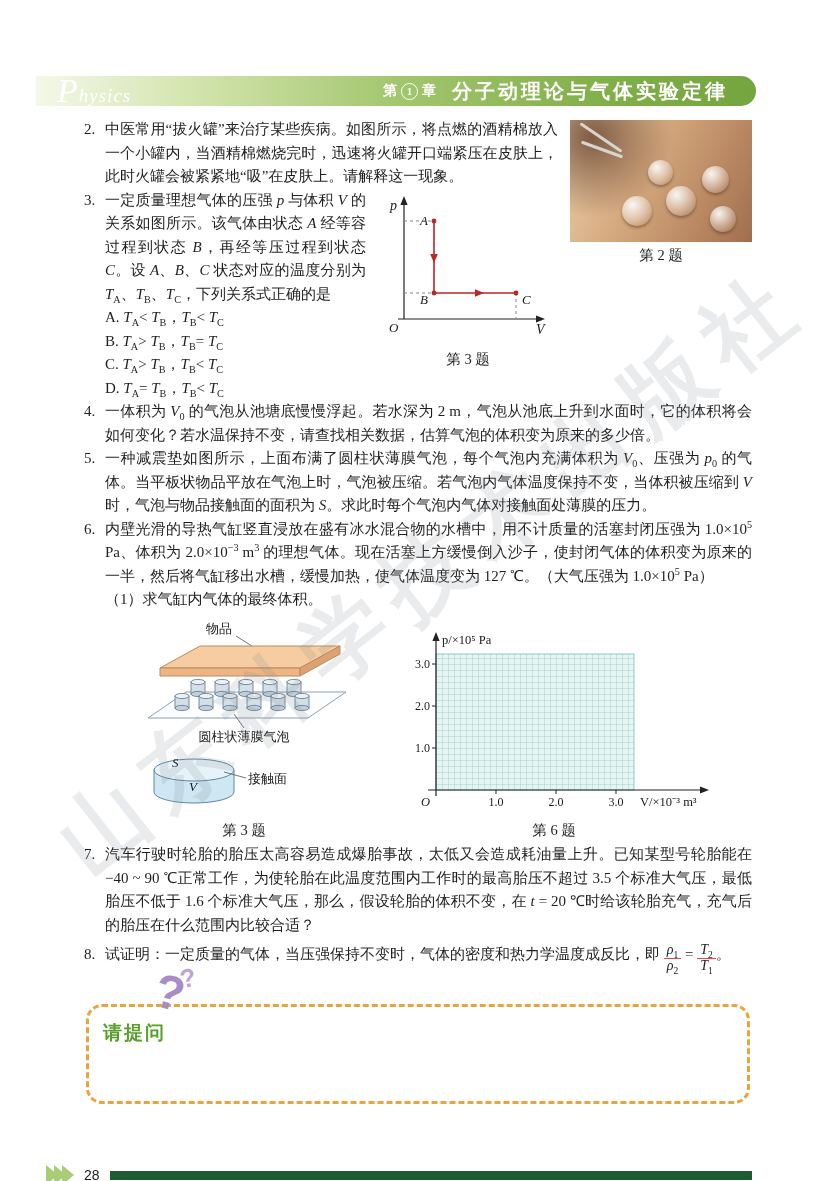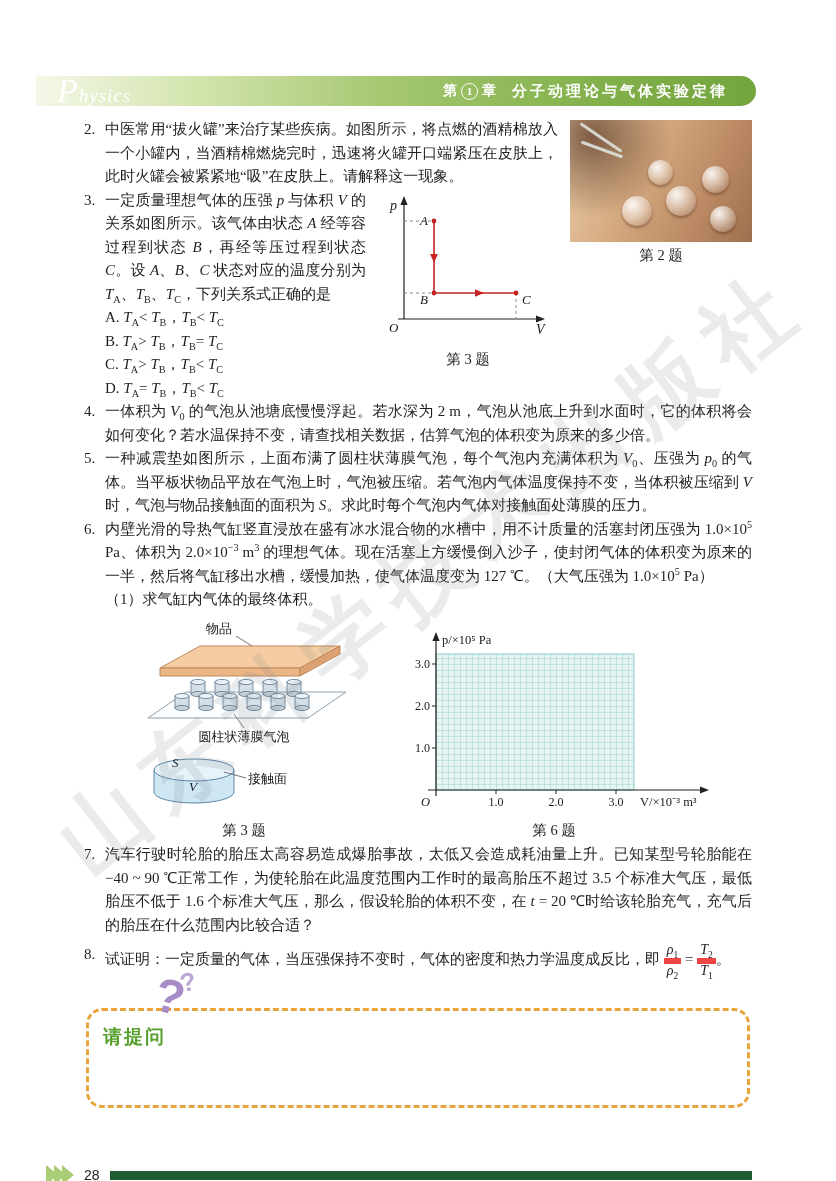--- a/index.html
+++ b/index.html
@@ -13,21 +13,21 @@
 
   .header { position:absolute; top:76px; left:36px; width:720px; height:30px; z-index:2;
     border-radius:0 15px 15px 0; display:flex; align-items:center;
     background:linear-gradient(90deg,#f4f8e8 0%,#d3e4ad 22%,#a3c66e 50%,#82b04b 78%,#74a53e 100%); }
   .logo { color:#fff; font-style:italic; margin-left:21px; font-size:19px; letter-spacing:1px; }
   .logo .big { font-size:34px; }
   .chapter { margin-left:auto; margin-right:28px; display:flex; align-items:center; gap:16px; color:#fff; }
   .badge { font-size:14px; font-weight:bold; display:flex; align-items:center; gap:4px; }
   .badge .circ { display:inline-flex; width:17px; height:17px; border:1.5px solid #fff; border-radius:50%;
     align-items:center; justify-content:center; font-size:11px; line-height:1; }
-  .ctitle { font-size:15px; font-weight:bold; letter-spacing:3px; }
+  .ctitle { font-size:20px; font-weight:bold; letter-spacing:3px; }
 
   .content { position:absolute; top:118px; left:84px; width:668px; z-index:1;
     font-size:15px; line-height:23.5px; color:#1f1f1f; text-align:justify; }
   .problem { position:relative; padding-left:21px; }
   .pnum { position:absolute; left:0; top:0; }
   sub { font-size:0.68em; line-height:0; }
   sup { font-size:0.68em; line-height:0; }
 
   .fig-right { float:right; margin:2px 0 6px 12px; text-align:center; }
   .caption { font-size:14.5px; margin-top:4px; line-height:18px; }
@@ -42,21 +42,21 @@
   .forceps { position:absolute; background:#d6d6cf; border-radius:2px; }
 
   .opt-row { }
   .opt { display:inline-block; width:222px; }
 
   .figures { clear:both; display:flex; justify-content:flex-start; align-items:flex-end; margin:8px 0 4px; }
   .figblock { text-align:center; }
   .figblock.left { margin-left:10px; }
 
   .frac { display:inline-block; vertical-align:-11px; text-align:center; line-height:1.05; font-size:14px; }
-  .fr-top { display:block; border-bottom:6px solid #ef4444; padding:0 3px; }
+  .fr-top { display:block; border-bottom:1px solid #ef4444; padding:0 3px; }
   .fr-bot { display:block; }
 
   .askbox { position:relative; margin:30px 2px 0 2px; height:100px;
     border:3px dashed #eaa43c; border-radius:16px; }
   .ask-label { position:absolute; left:14px; top:14px; color:#57a02e; font-weight:bold; font-size:19px;
     letter-spacing:2px; font-family:"Liberation Sans", sans-serif;
     text-shadow:1px 1px 0 #fff,-1px -1px 0 #fff,1px -1px 0 #fff,-1px 1px 0 #fff; }
   .qmarks { position:absolute; left:66px; top:-40px; font-family:"Liberation Sans", sans-serif; }
   .q1 { display:inline-block; font-size:48px; font-weight:bold; color:#a78cc8; transform:rotate(14deg); }
   .q2 { display:inline-block; font-size:26px; font-weight:bold; color:#bca6d6; transform:rotate(-12deg);

